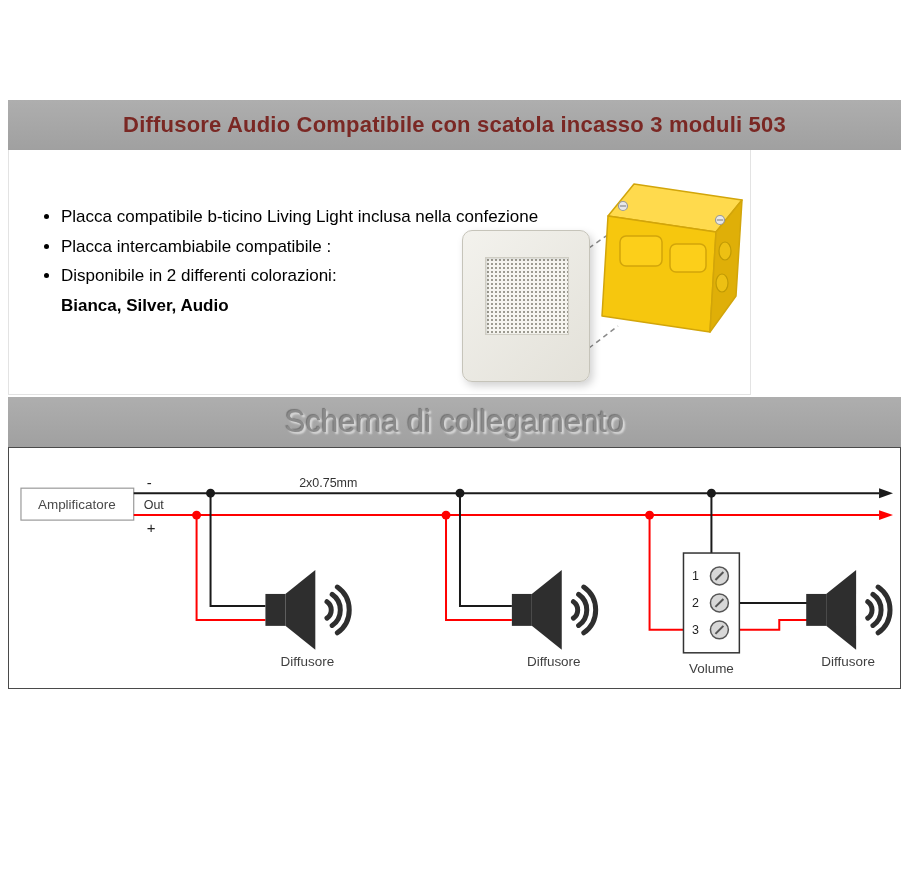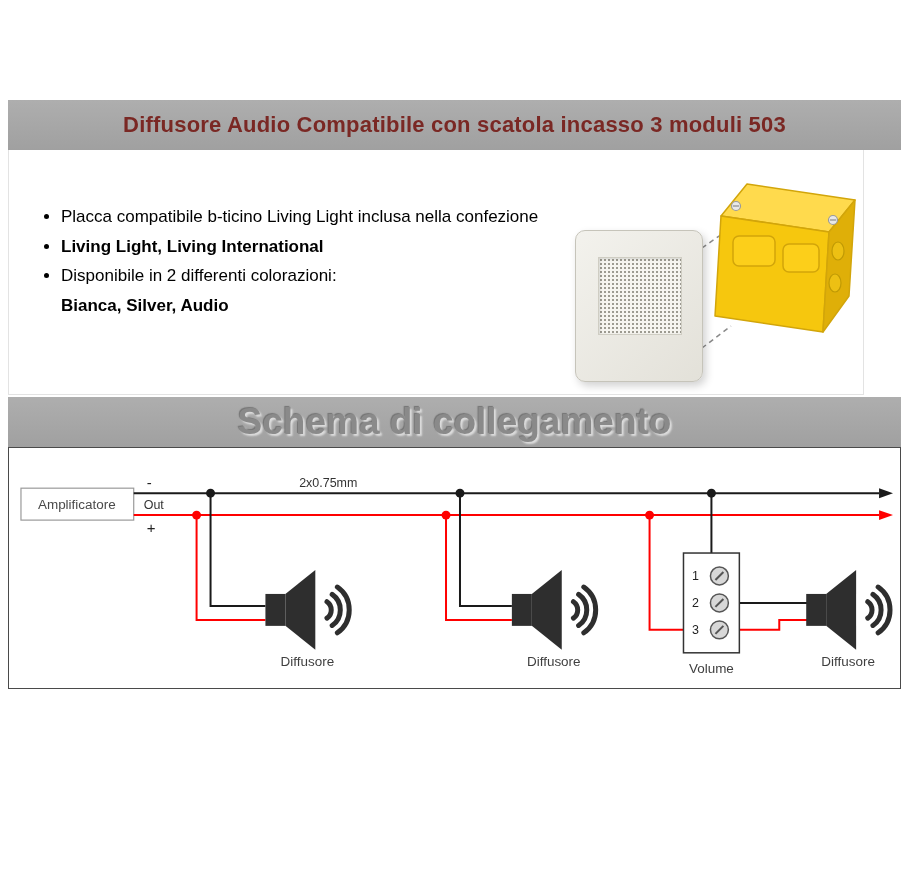--- a/index.html
+++ b/index.html
@@ -16,27 +16,27 @@
     position: absolute; left: 8px; width: 893px; height: 50px;
     background: linear-gradient(#aeaeae, #a0a0a0);
     display: flex; align-items: center; justify-content: center;
   }
   .header-bar.main { top: 100px; }
   .header-bar.schema-header { top: 397px; }
   .header-bar h1 {
     margin: 0; font-size: 22px; font-weight: bold; color: #7a2824; letter-spacing: .2px;
   }
   .header-bar h2 {
-    margin: 0; font-size: 37px; font-weight: bold; color: #8a8a8a;
+    margin: 0; font-size: 31px; font-weight: normal; color: #8a8a8a;
     text-shadow: 2px 2px 2px #dedede, -1px -1px 1px #747474;
   }
 
   
   .info-section {
-    position: absolute; left: 8px; top: 150px; width: 856px; height: 245px;
+    position: absolute; left: 8px; top: 150px; width: 743px; height: 245px;
     background: #fff; border: 1px solid #e3e3e3; border-top: none;
   }
   ul.features {
     position: absolute; left: 14px; top: 52px; width: 600px;
     margin: 0; padding-left: 38px; list-style: disc;
     font-size: 17px; color: #000;
   }
   ul.features li { line-height: 29.5px; }
   ul.features .bold-line { display: block; font-weight: bold; }
 
@@ -74,21 +74,21 @@
   <section class="header-bar main">
     <h1>Diffusore Audio Compatibile con scatola incasso 3 moduli 503</h1>
   </section>
 
   <section class="info-section">
     <ul class="features">
       <li>
         <span>Placca compatibile b-ticino Living Light inclusa nella confezione</span>
       </li>
       <li>
-        <span class="bold-line">Living Light, Living International</span>
+        <span>Placca intercambiabile compatibile :</span>
       </li>
       <li>
         <span>Disponibile in 2 differenti colorazioni:</span>
         <span class="bold-line">Bianca, Silver, Audio</span>
       </li>
     </ul>
 
     <div class="product-image">
       <svg width="288" height="236" viewBox="0 0 288 236">
 

